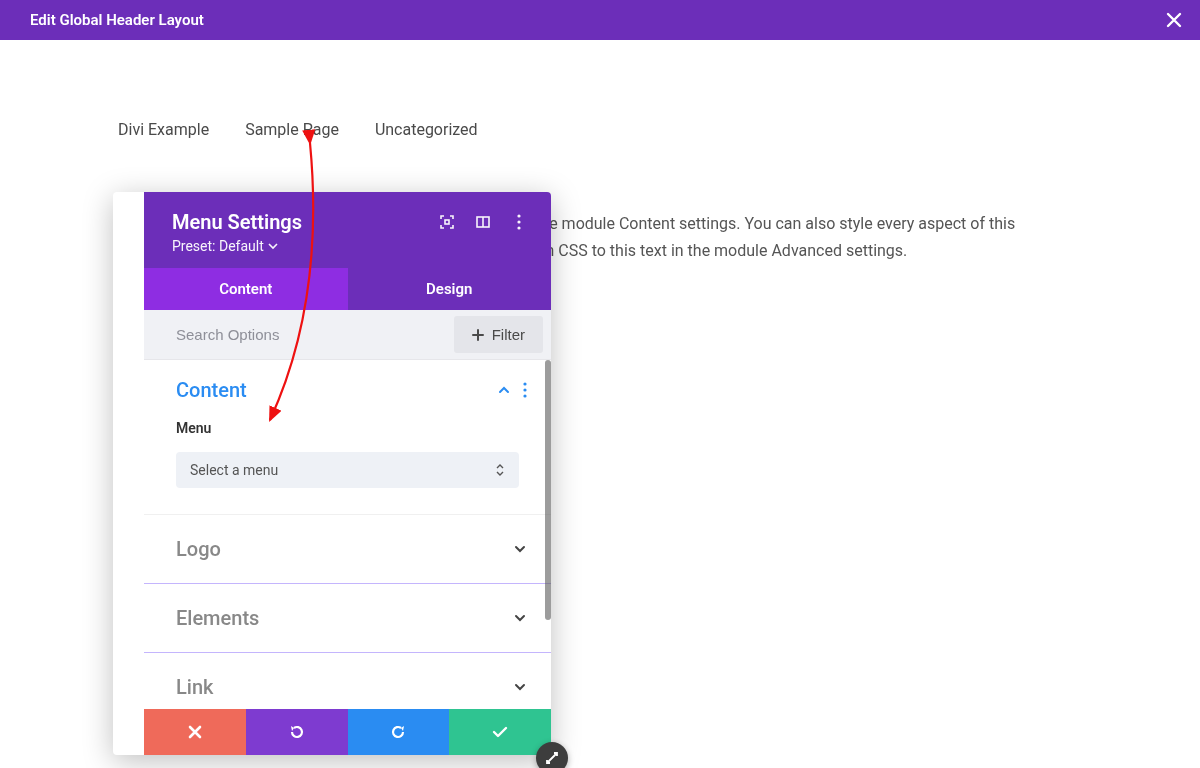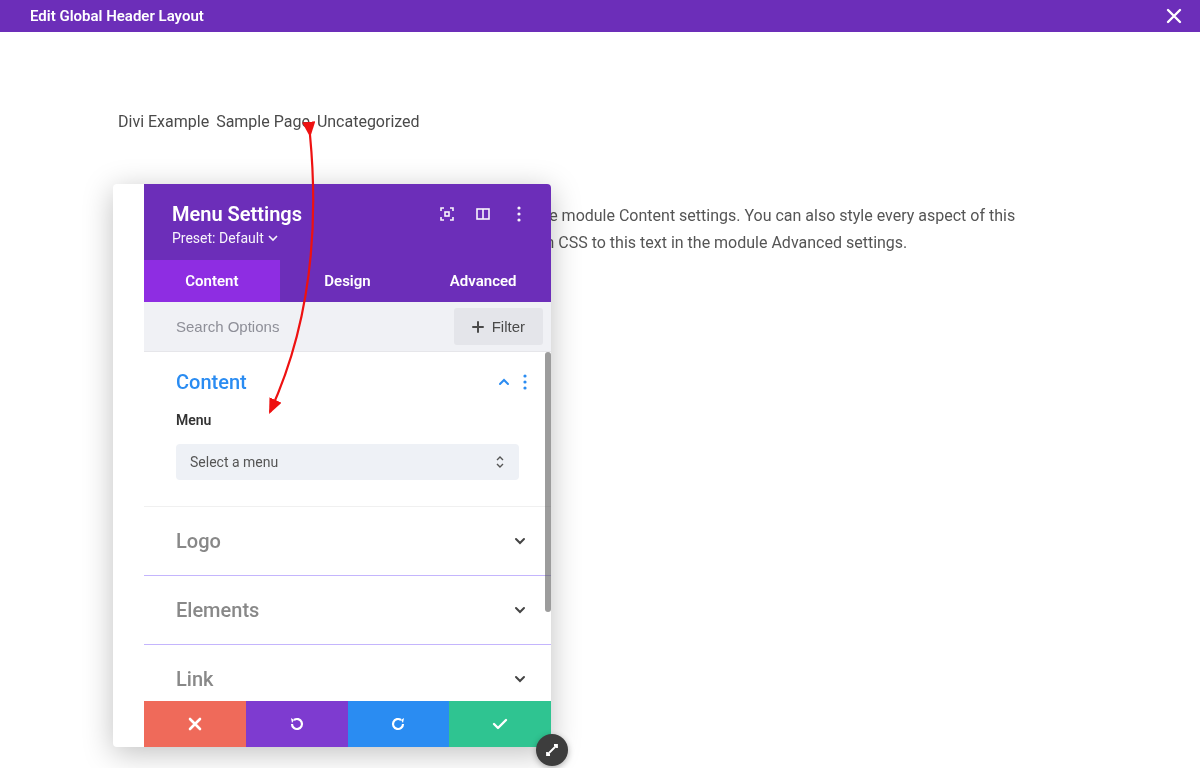--- a/index.html
+++ b/index.html
@@ -1,25 +1,25 @@
 <!DOCTYPE html>
 <html><head>
 <meta charset="utf-8">
 <style>
   * { box-sizing: border-box; margin: 0; padding: 0; }
   body { font-family: -apple-system, BlinkMacSystemFont, "Segoe UI", Roboto, "Helvetica Neue", Arial, sans-serif; width: 1200px; height: 768px; overflow: hidden; background: #fff; color: #333; position: relative; }
 
   
-  .top-bar { background: #6C2EB9; color: #fff; height: 32px; display: flex; align-items: center; justify-content: space-between; padding: 0 18px 0 30px; font-size: 15px; font-weight: 600; }
+  .top-bar { background: #6C2EB9; color: #fff; height: 40px; display: flex; align-items: center; justify-content: space-between; padding: 0 18px 0 30px; font-size: 15px; font-weight: 600; }
   .top-bar .close { cursor: pointer; font-size: 20px; line-height: 1; }
 
   .page-wrap { position: relative; padding: 0; height: calc(768px - 36px); background: #fff; }
 
   
-  .nav-menu { position: absolute; top: 80px; left: 118px; display: flex; gap: 7px; font-size: 16px; color: #4A4A4A; }
+  .nav-menu { position: absolute; top: 80px; left: 118px; display: flex; gap: 36px; font-size: 16px; color: #4A4A4A; }
   .nav-menu span { cursor: pointer; }
 
   
   .page-text { position: absolute; top: 170px; left: 118px; width: 920px; font-size: 16px; line-height: 1.7; color: #555; }
 
   
   .panel { position: absolute; top: 152px; left: 113px; width: 438px; background: #fff; border-radius: 4px; box-shadow: 0 6px 30px rgba(0,0,0,0.25); overflow: hidden; padding-left: 31px; }
 
   .panel-header { background: #6C2EB9; color: #fff; padding: 18px 24px 14px 28px; display: flex; justify-content: space-between; align-items: flex-start; }
   .panel-header-left h2 { font-size: 20px; font-weight: 600; margin-bottom: 4px; }
@@ -123,21 +123,20 @@
               <circle cx="2" cy="8" r="1.6"></circle>
               <circle cx="2" cy="14" r="1.6"></circle>
             </svg>
         </span>
       </div>
     </div>
 
     <div class="tabs">
       <div class="tab active">Content</div>
       <div class="tab">Design</div>
-      <div class="tab">Advanced</div>
     </div>
 
     <div class="search-filter-row">
       <input class="search-options" placeholder="Search Options" style="">
       <button class="filter-btn">
         <svg width="12" height="12" viewBox="0 0 12 12">
             <path d="M6 1 V11 M1 6 H11" stroke="#4a4a4a" stroke-width="2" stroke-linecap="round"></path>
           </svg>
         <span>Filter</span>
       </button>

